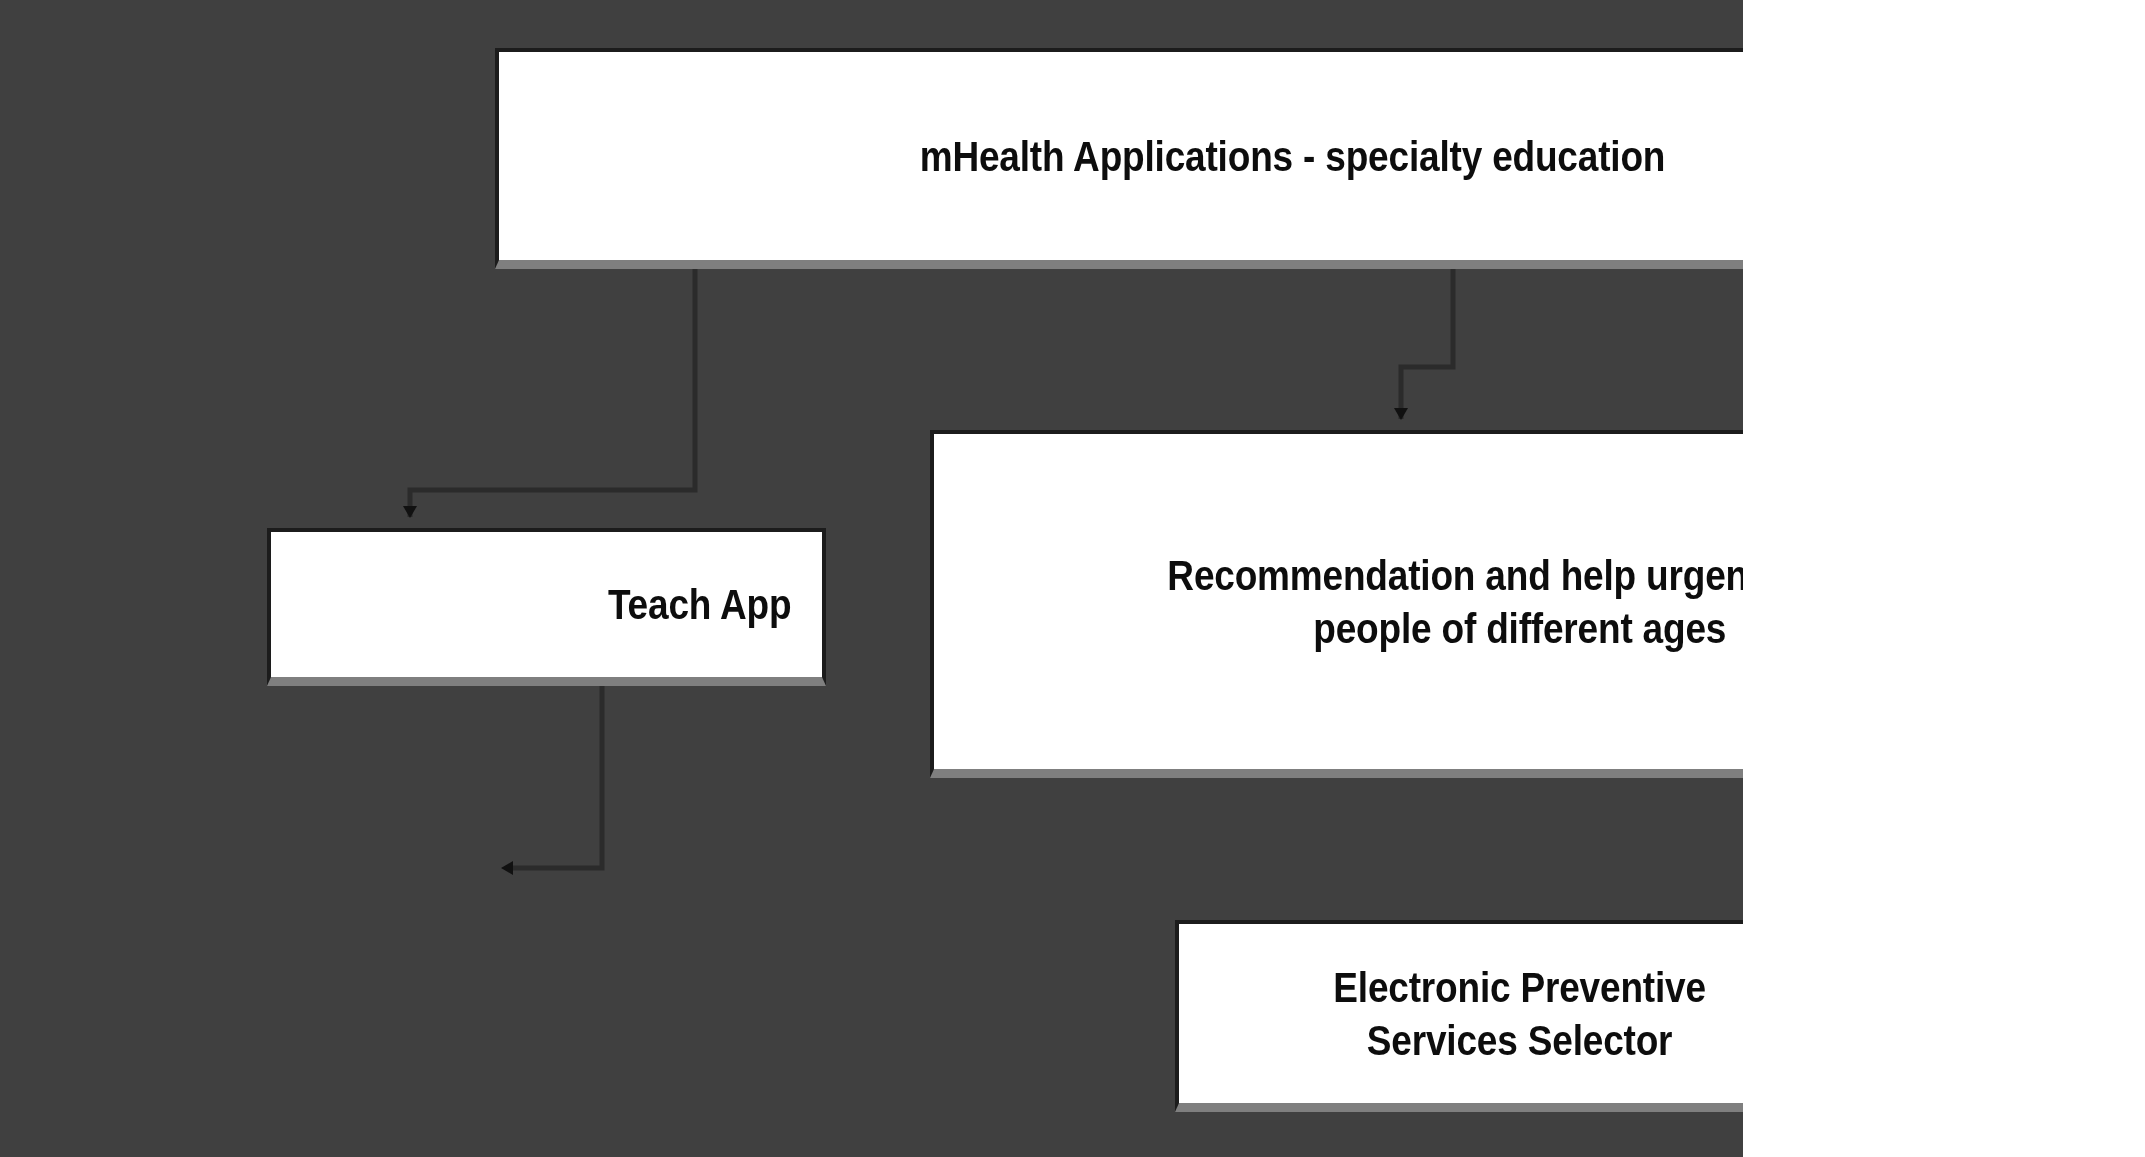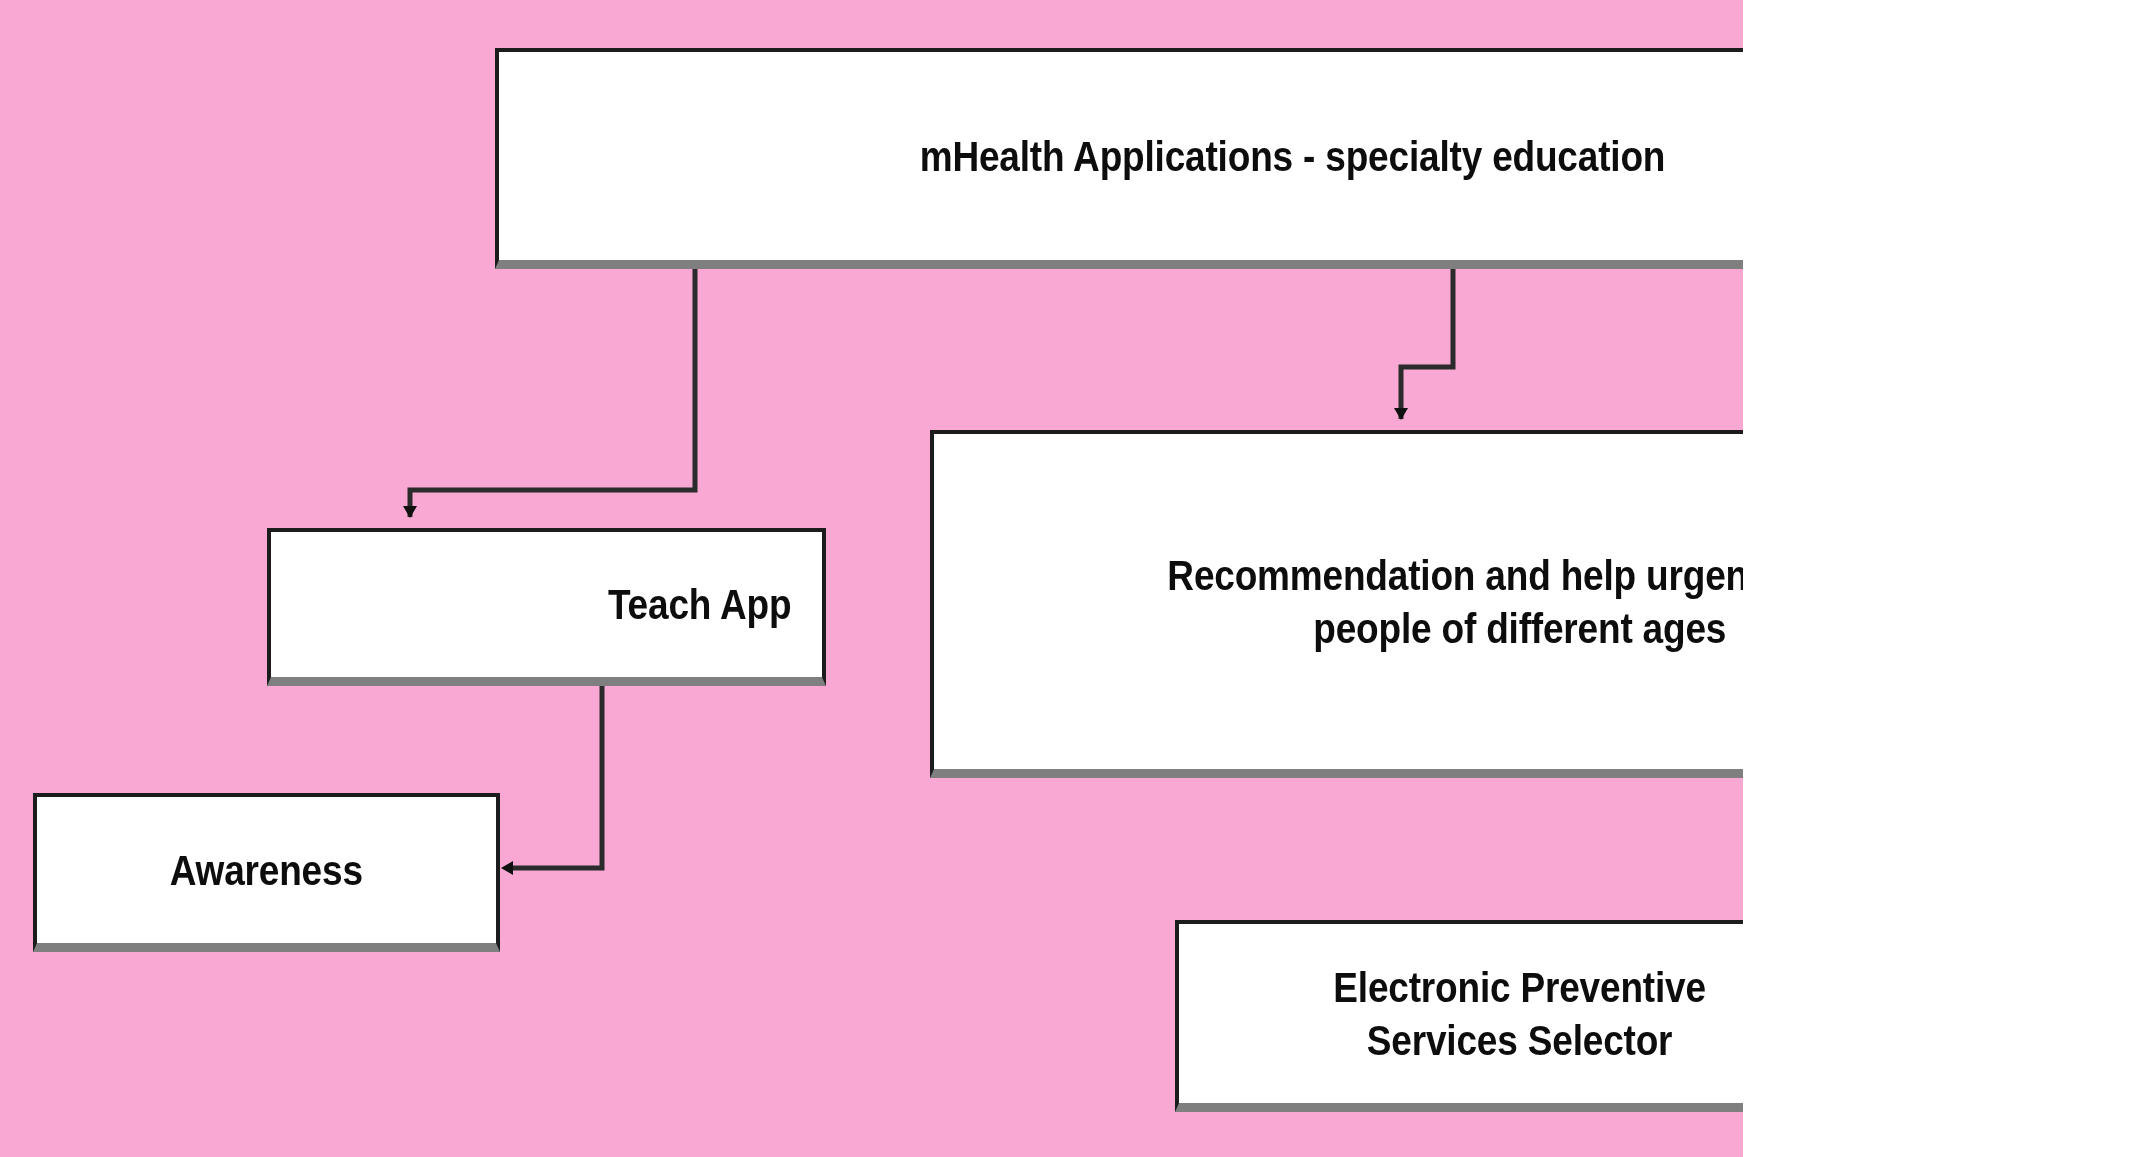--- a/index.html
+++ b/index.html
@@ -4,21 +4,21 @@
 <style>
   html, body {
     margin: 0;
     padding: 0;
     background: #ffffff;
   }
   #canvas {
     position: relative;
     width: 1743px;
     height: 1157px;
-    background: #f9a8d4;
+    background: #404040;
     overflow: hidden;
     font-family: "Liberation Sans", "DejaVu Sans", sans-serif;
   }
   .node {
     position: absolute;
     box-sizing: border-box;
     background: #ffffff;
     border-top: 4px solid #1c1c1c;
     border-left: 4px solid #1c1c1c;
     border-right: 4px solid #1c1c1c;
@@ -97,23 +97,20 @@
   </svg>
 
   <div class="node" id="node-root">
     <span class="node-label">mHealth Applications - specialty education</span>
   </div>
 
   <div class="node" id="node-teach">
     <span class="node-label">Teach App</span>
   </div>
 
-  <div class="node" id="node-awareness">
-    <span class="node-label">Awareness</span>
-  </div>
 
   <div class="node" id="node-recommendation">
     <span class="node-label">Recommendation and help urgency with
 people of different ages</span>
   </div>
 
   <div class="node" id="node-epss">
     <span class="node-label">Electronic Preventive
 Services Selector</span>
   </div>

